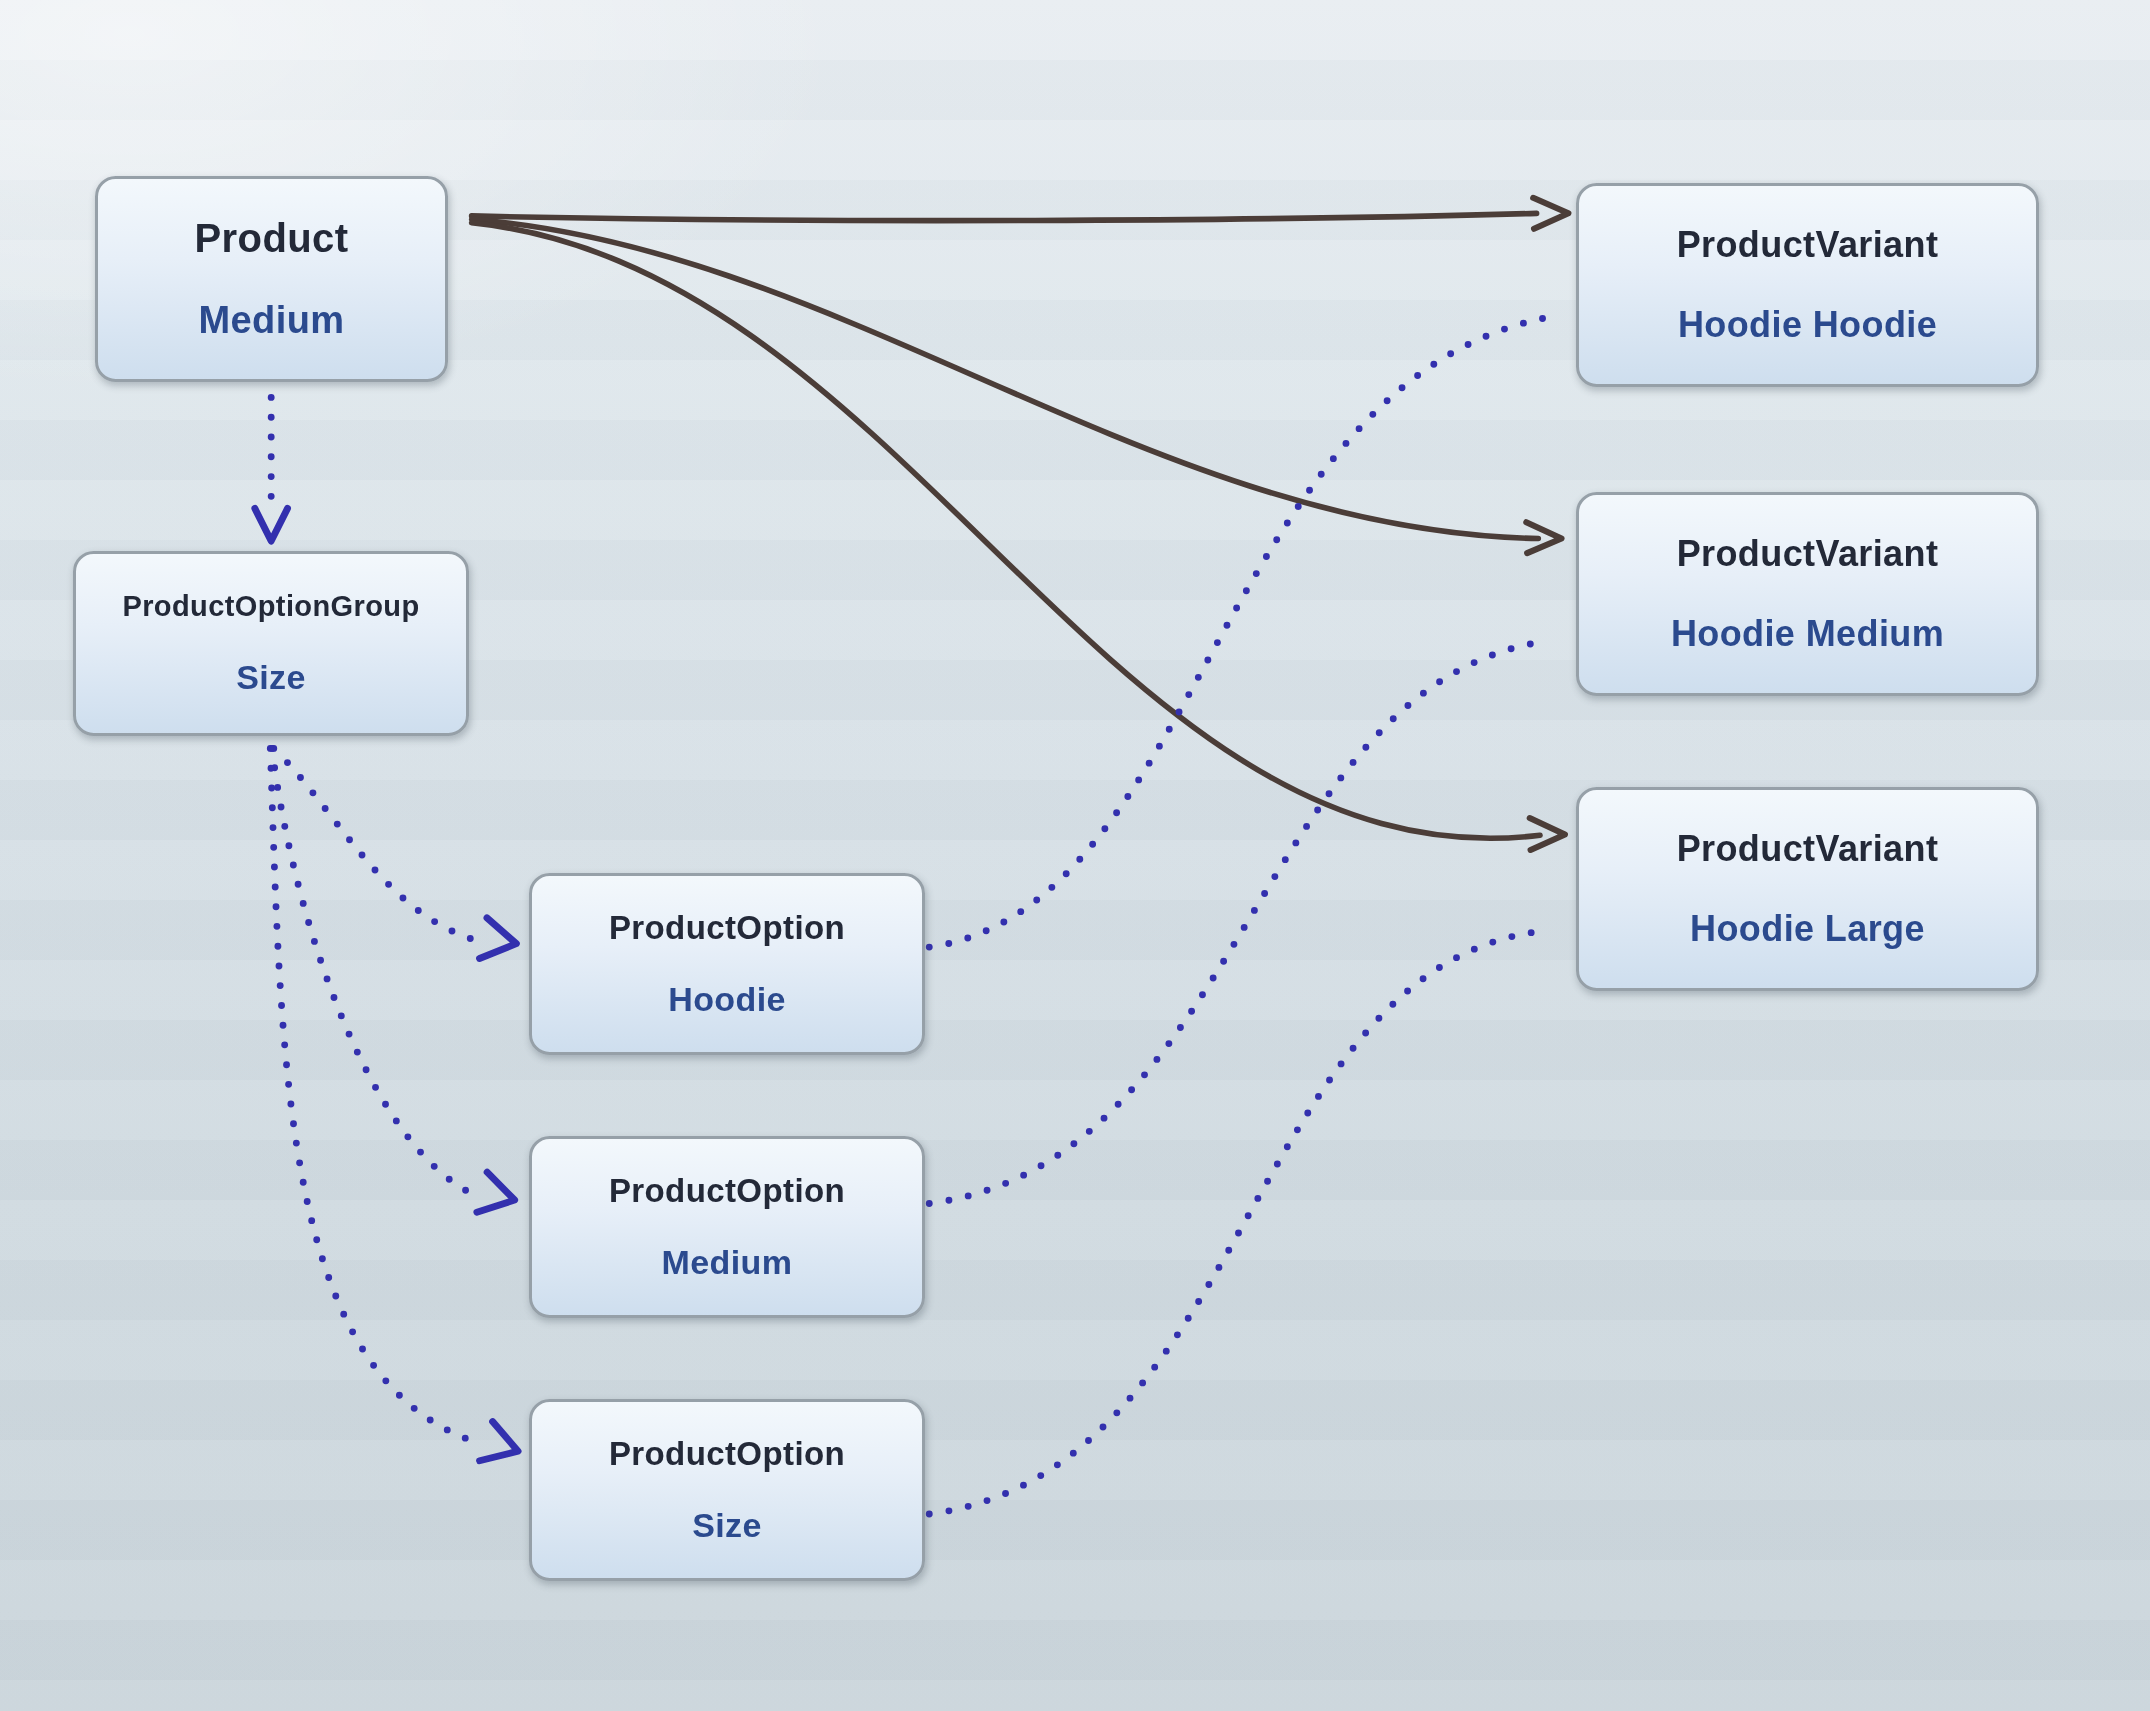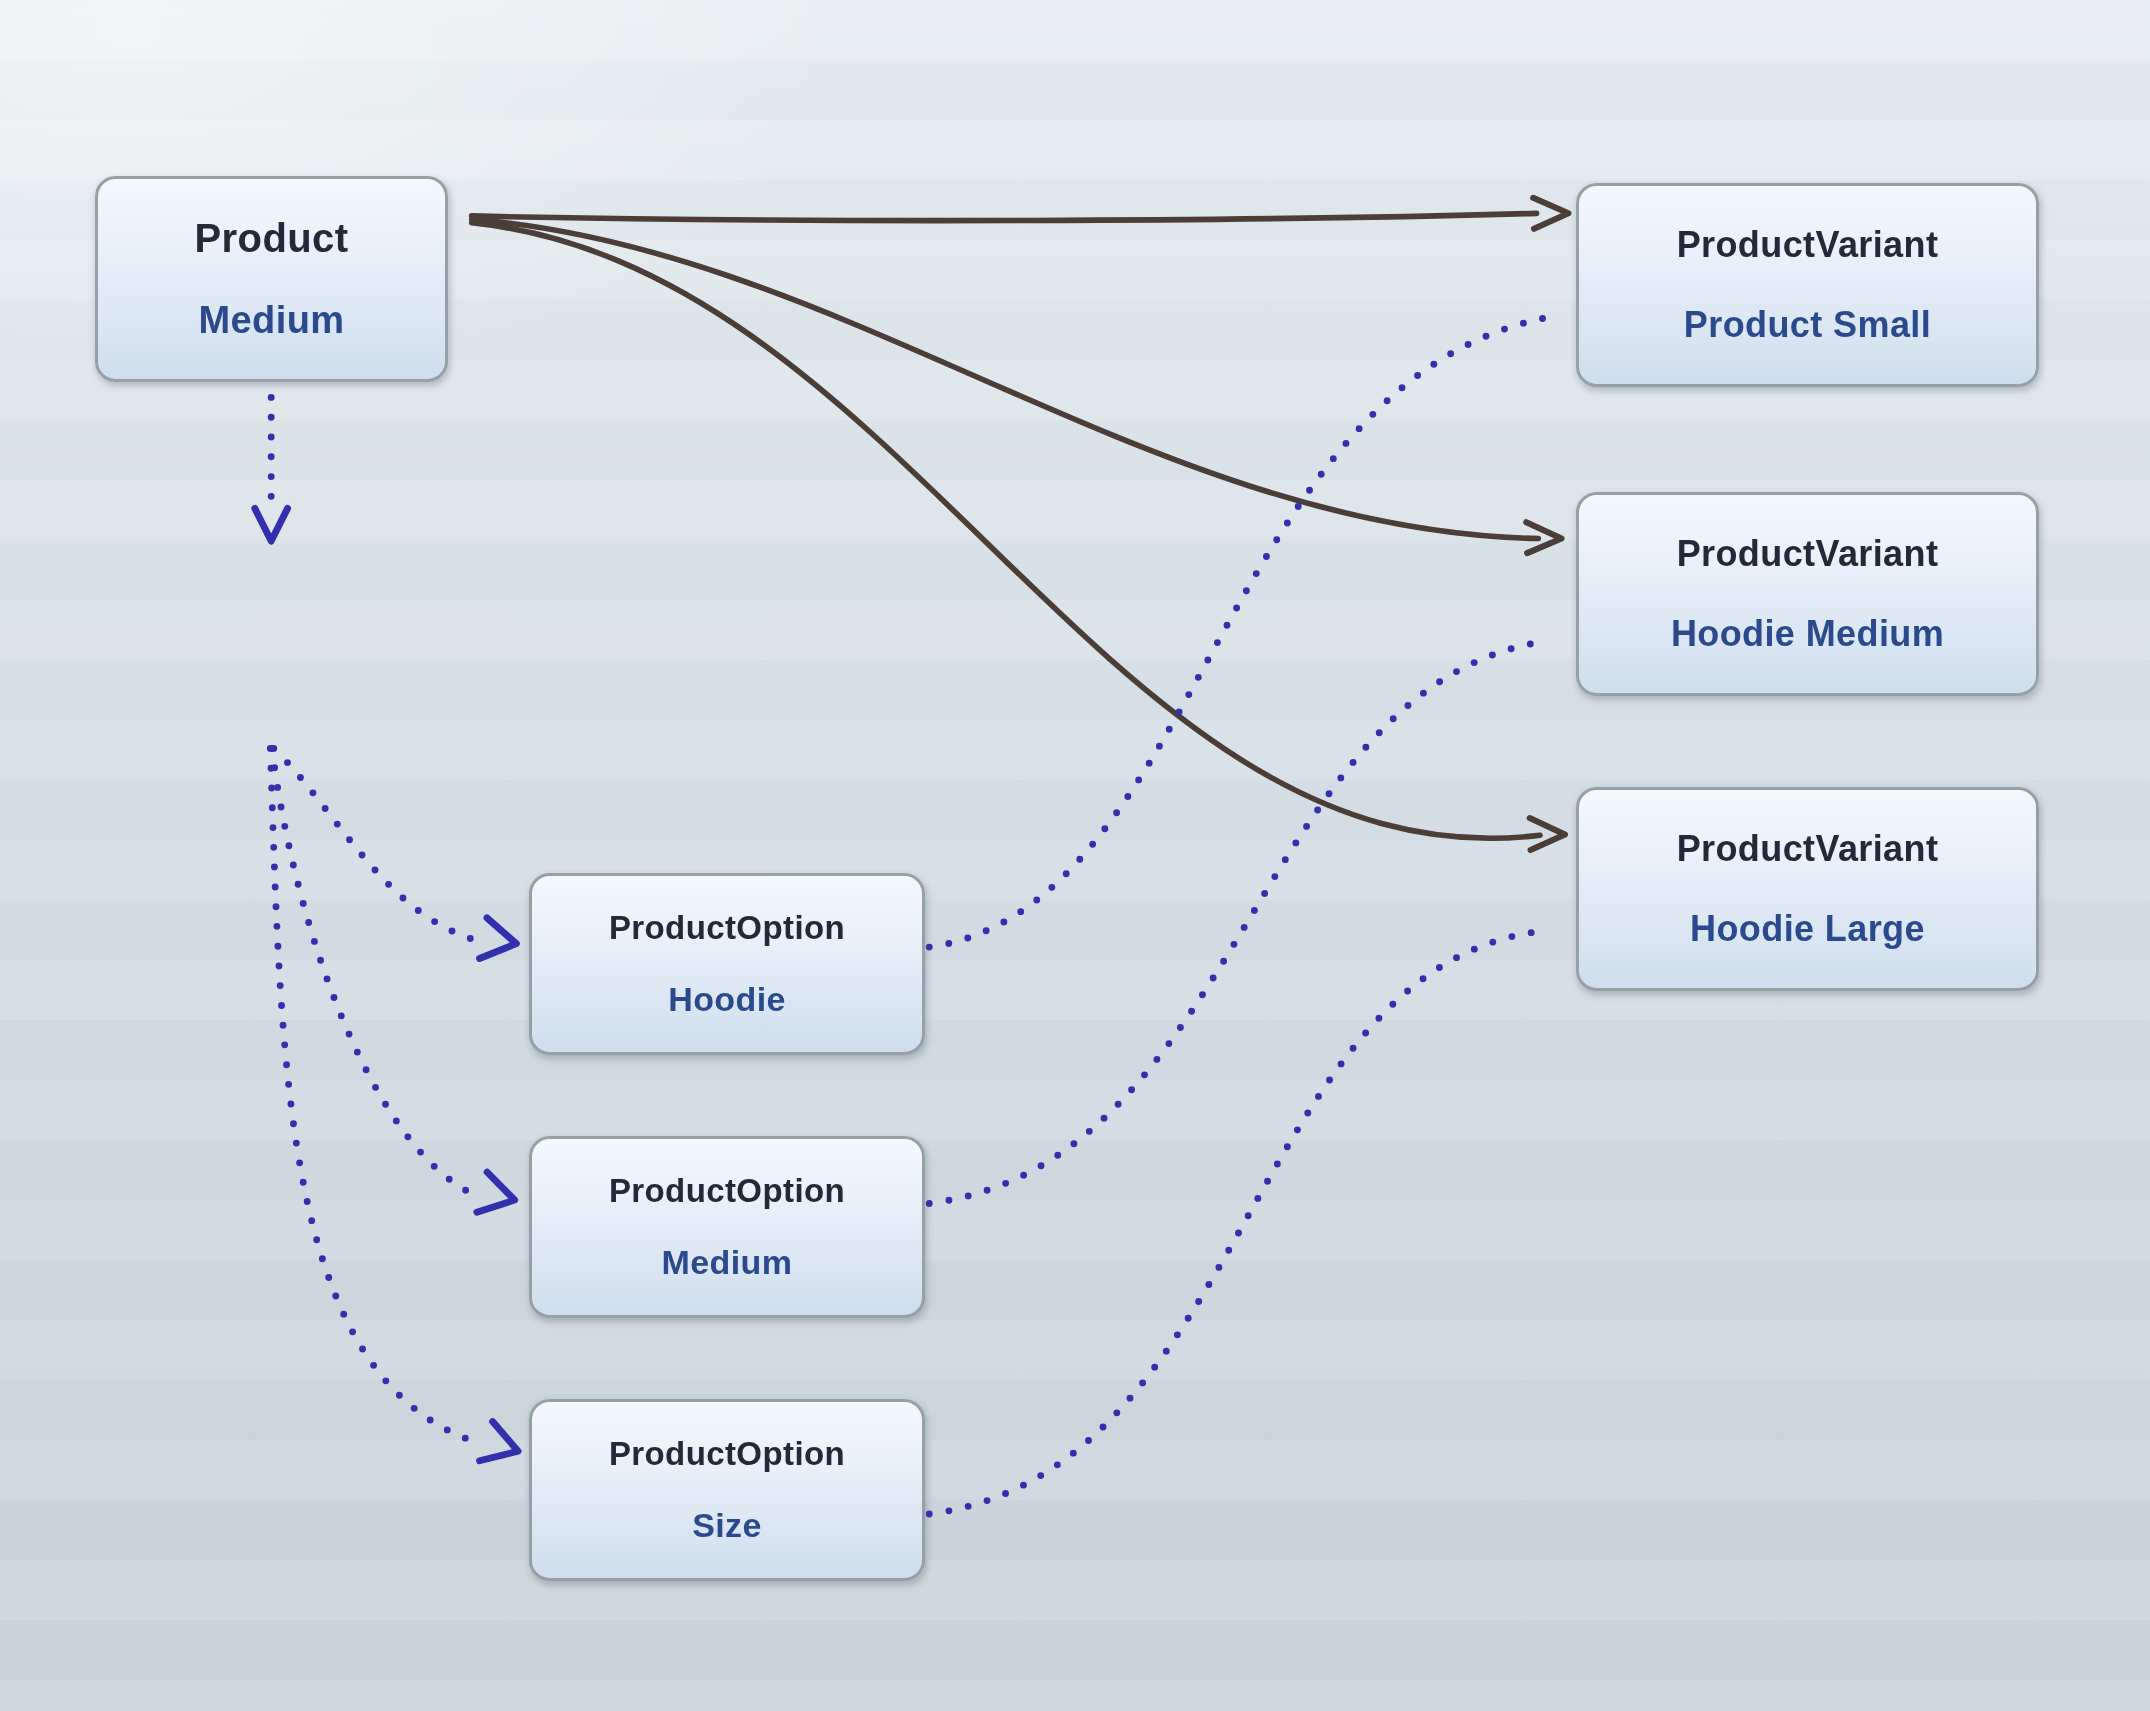--- a/index.html
+++ b/index.html
@@ -142,39 +142,43 @@
     <path class="dotted-edge" d="M 1080 1101 C 1400 1056, 1418 432, 1810 367"></path>
     <path class="dotted-edge" d="M 1080 1399 C 1448 1352, 1458 792, 1800 745"></path>
     <path class="dotted-edge" d="M 1080 1760 C 1452 1712, 1450 1128, 1788 1083"></path>
   </svg>
 
   <div class="node" id="node-product">
     <span class="title">Product</span>
     <span class="label">Medium</span>
   </div>
 
+  <div class="node" id="node-option-group">
+    <span class="title">ProductOptionGroup</span>
+    <span class="label">Size</span>
+  </div>
 
   <div class="node" id="node-option-small">
     <span class="title">ProductOption</span>
     <span class="label">Hoodie</span>
   </div>
 
   <div class="node" id="node-option-medium">
     <span class="title">ProductOption</span>
     <span class="label">Medium</span>
   </div>
 
   <div class="node" id="node-option-large">
     <span class="title">ProductOption</span>
     <span class="label">Size</span>
   </div>
 
   <div class="node" id="node-variant-small">
     <span class="title">ProductVariant</span>
-    <span class="label">Product Small</span>
+    <span class="label">Hoodie Hoodie</span>
   </div>
 
   <div class="node" id="node-variant-medium">
     <span class="title">ProductVariant</span>
     <span class="label">Hoodie Medium</span>
   </div>
 
   <div class="node" id="node-variant-large">
     <span class="title">ProductVariant</span>
     <span class="label">Hoodie Large</span>

